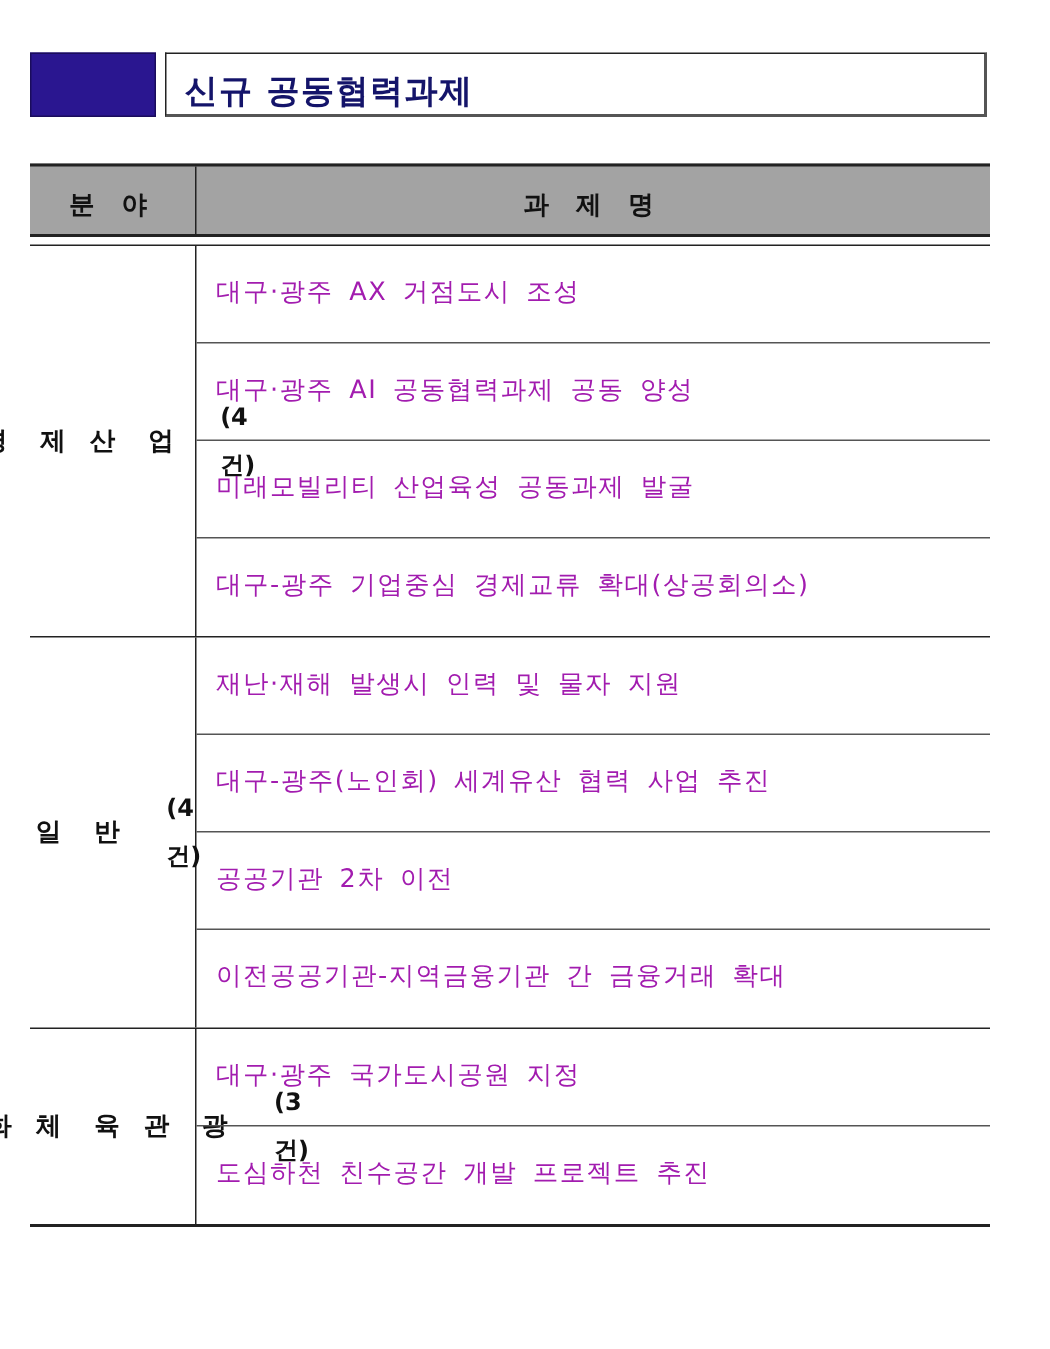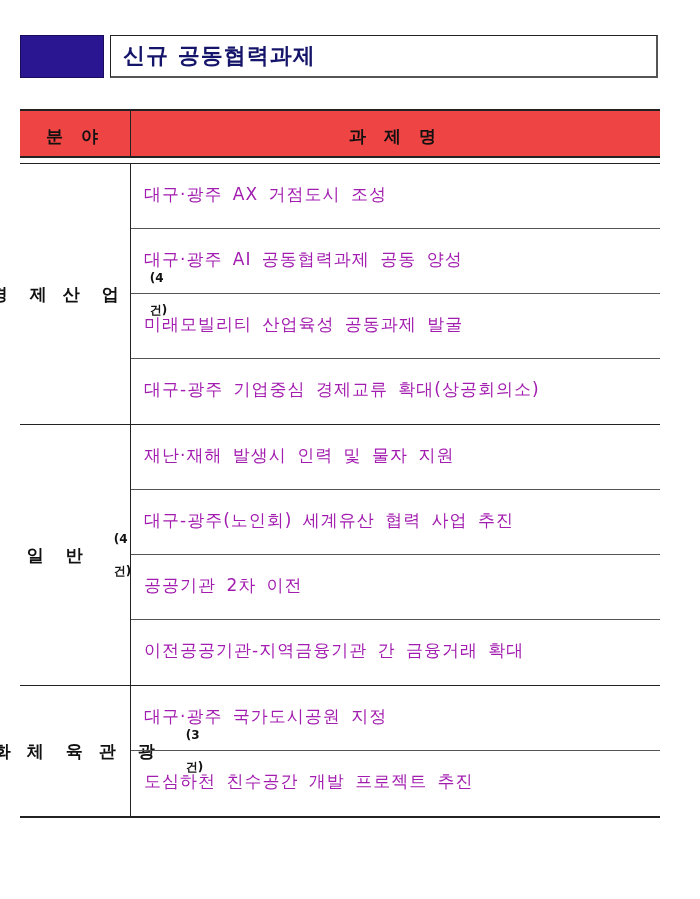--- a/index.html
+++ b/index.html
@@ -36,40 +36,40 @@
       position: absolute;
       left: 90px;
       top: 0;
       width: 548px;
       height: 43px;
       border: 1px solid #222;
       border-right: 2px solid #555;
       border-bottom: 2px solid #555;
       background: #ffffff;
       display: flex;
-      align-items: center;
+      align-items: flex-end;
       padding-left: 12px;
     }
     .title-text {
       font-family: "DejaVu Sans", sans-serif;
       font-weight: bold;
       font-size: 22px;
       color: #14146a;
       letter-spacing: 1px;
     }
     .table {
       position: absolute;
       left: 20px;
       top: 109px;
       width: 640px;
     }
     .header {
       position: relative;
       height: 52px;
-      background: #ef4444;
+      background: #a3a3a3;
       border-top: 2px solid #222;
       display: flex;
     }
     .header::after {
       content: "";
       position: absolute;
       left: 0;
       right: 0;
       bottom: -3px;
       height: 5px;
@@ -114,21 +114,21 @@
       font-size: 17px;
       line-height: 32px;
       color: #111;
     }
     .gcat-line {
       letter-spacing: 8px;
       padding-left: 8px;
       white-space: nowrap;
     }
     .gcat-count {
-      font-size: 12px;
+      font-size: 16px;
       margin-left: 23px;
     }
     .items {
       flex: 1;
     }
     .item {
       height: 65px;
       border-bottom: 1px solid #555;
       display: flex;
       align-items: center;

